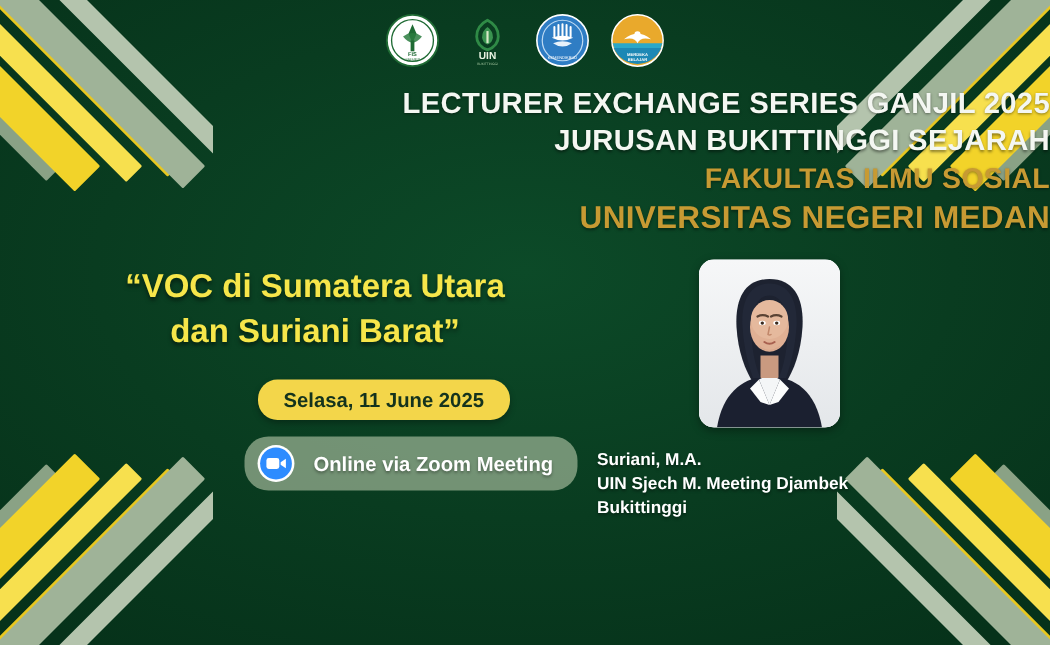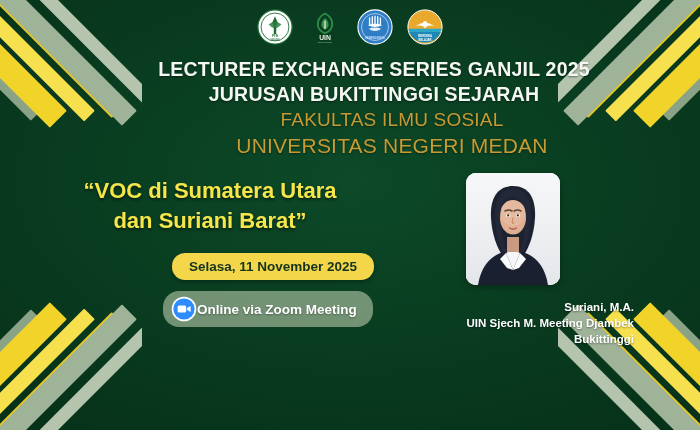--- a/index.html
+++ b/index.html
@@ -36,27 +36,27 @@
 
   
   .logos{
     position:absolute; top:9px; left:0; right:0;
     display:flex; justify-content:center; align-items:center; gap:14px;
     z-index:5;
   }
   .logo{ width:36px; height:36px; display:block; }
 
   
-  .titles{ position:absolute; top:57px; left:0; right:0; text-align:center; z-index:4;padding-left:48px; }
+  .titles{ position:absolute; top:57px; left:0; right:0; text-align:right; z-index:4;padding-left:48px; }
   .t-white{
     color:#f4f7f2; font-weight:bold; font-size:19.5px; letter-spacing:.2px;
     line-height:25px; text-shadow:0 1px 2px rgba(0,0,0,.45);
   }
   .t-gold{
-    color:#c79a33; font-weight:normal; font-size:19px; letter-spacing:.2px;
+    color:#c79a33; font-weight:bold; font-size:19px; letter-spacing:.2px;
     line-height:26px; text-shadow:0 1px 2px rgba(0,0,0,.4);margin-left:36px;
   }
   .t-gold.l2{ font-size:21px; }
 
   .topic{
     position:absolute; top:176px; left:0; width:420px;
     text-align:center; z-index:4;
     color:#f6e64a; font-weight:bold; font-size:22px; line-height:30px;
     text-shadow:0 2px 3px rgba(0,0,0,.5);
   }
@@ -70,21 +70,21 @@
     box-shadow:0 2px 4px rgba(0,0,0,.3);
     z-index:4; white-space:nowrap;
   }
 
   
   .zoom-pill{
     position:absolute; top:291px; left:163px;
     background:rgba(181,199,168,.62);
     border-radius:16px;
     padding:5px 16px 5px 8px;
-    display:flex; align-items:center; gap:0;
+    display:flex; align-items:center; gap:12px;
     z-index:4;
   }
   .zoom-icon{ width:26px; height:26px; flex:0 0 26px; display:block; }
   .zoom-label{
     color:#ffffff; font-weight:bold; font-size:13.5px; white-space:nowrap;
     text-shadow:0 1px 2px rgba(0,0,0,.35);
   }
 
   
   .portrait{
@@ -93,21 +93,21 @@
     border-radius:10px; overflow:hidden;
     background:#eef1f3;
     box-shadow:0 2px 6px rgba(0,0,0,.35);
     z-index:4;
   }
   .portrait svg{ display:block; width:94px; height:112px; }
 
   
   .speaker{
     position:absolute; top:299px; left:398px; width:236px;
-    text-align:right; z-index:4;
+    text-align:left; z-index:4;
     color:#ffffff; font-weight:bold; font-size:11.5px; line-height:16px;
     text-shadow:0 1px 2px rgba(0,0,0,.4);
   }
 </style>
 </head>
 <body>
 
 <div class="poster">
 
   <div class="corner tl">
@@ -191,21 +191,21 @@
     <div class="t-white">JURUSAN BUKITTINGGI SEJARAH</div>
     <div class="t-gold">FAKULTAS ILMU SOSIAL</div>
     <div class="t-gold l2">UNIVERSITAS NEGERI MEDAN</div>
   </div>
 
   <div class="topic">
     <div>“VOC di Sumatera Utara</div>
     <div>dan Suriani Barat”</div>
   </div>
 
-  <div class="date-pill">Selasa, 11 November 2025</div>
+  <div class="date-pill">Selasa, 11 June 2025</div>
 
   <div class="zoom-pill">
     <svg class="zoom-icon" viewBox="0 0 26 26">
       <circle cx="13" cy="13" r="12.3" fill="#ffffff"></circle>
       <circle cx="13" cy="13" r="10.6" fill="#2d8cff"></circle>
       <rect x="6.6" y="9.4" width="8.6" height="7.2" rx="1.6" fill="#ffffff"></rect>
       <path d="M16.1 12.1 L19.6 9.9 V16.1 L16.1 13.9 Z" fill="#ffffff"></path>
     </svg>
     <span class="zoom-label">Online via Zoom Meeting</span>
   </div>

